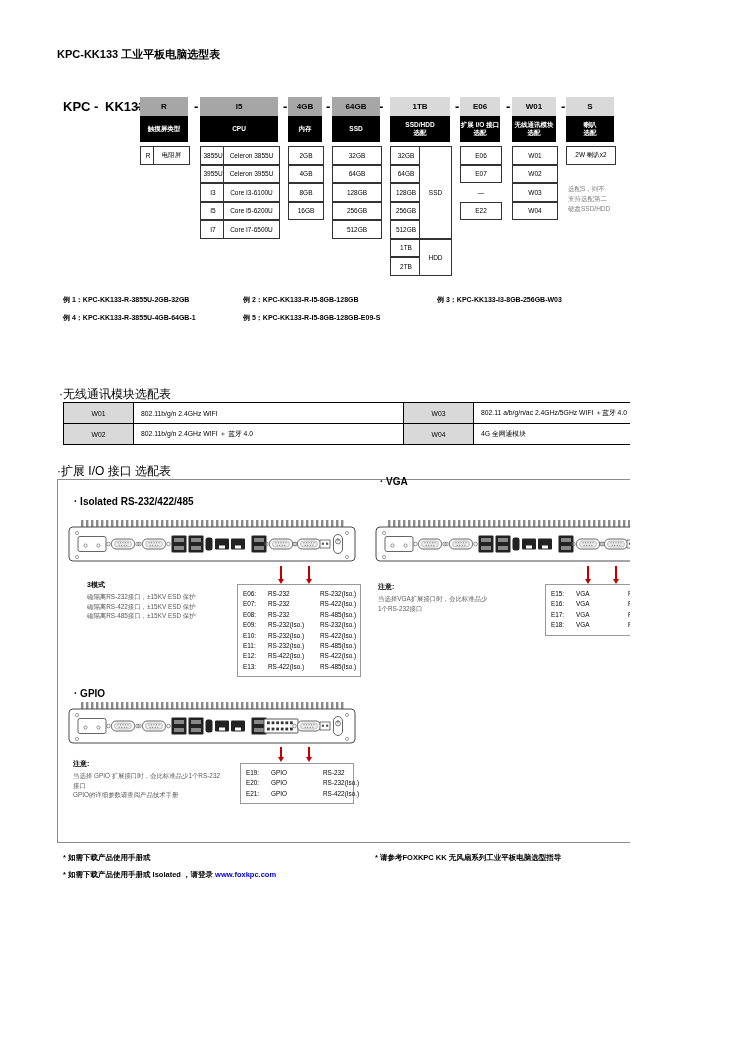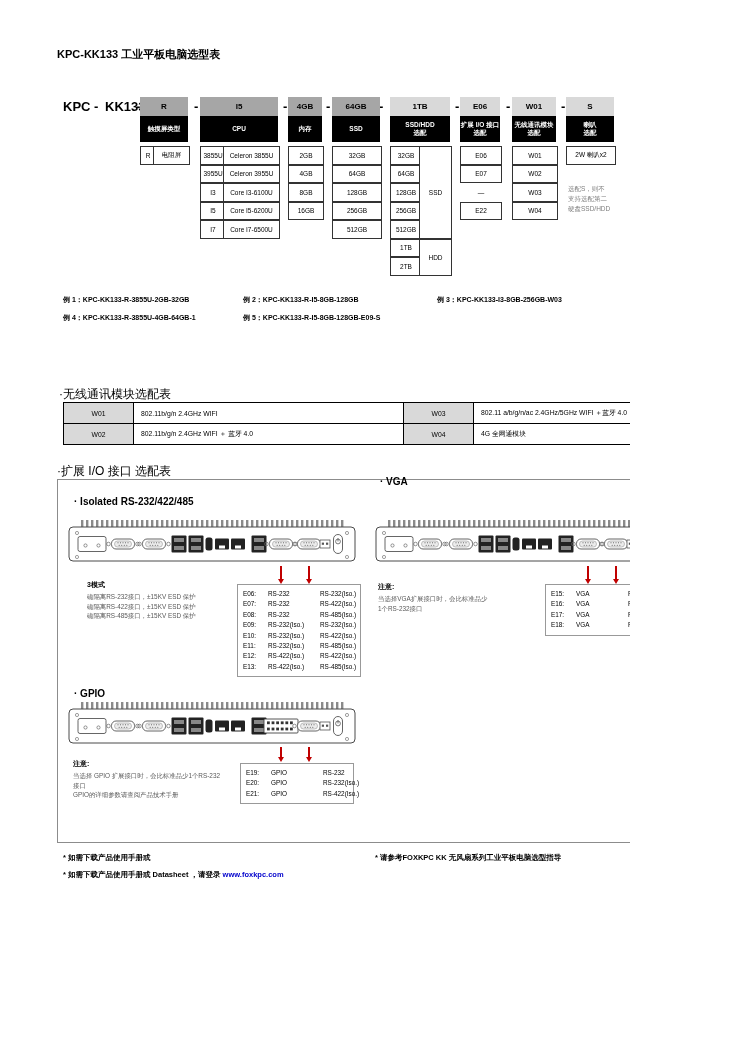--- a/index.html
+++ b/index.html
@@ -384,16 +384,16 @@
       </div>
       <div class="optrow">
         <div>E21:</div>
         <div>GPIO</div>
         <div>RS-422(Iso.)</div>
       </div>
     </div>
 
   <div class="fnote" style="left:63px;top:853px">* 如需下载产品使用手册或</div>
   <div class="fnote" style="left:63px;top:870px">
-    <span>* 如需下载产品使用手册或 Datasheet ，请登录 </span><span class="link">www.foxkpc.com</span>
+    <span>* 如需下载产品使用手册或 Isolated ，请登录 </span><span class="link">www.foxkpc.com</span>
   </div>
   <div class="fnote" style="left:375px;top:853px">* 请参考FOXKPC KK 无风扇系列工业平板电脑选型指导</div>
 </div>
 
 </body></html>

